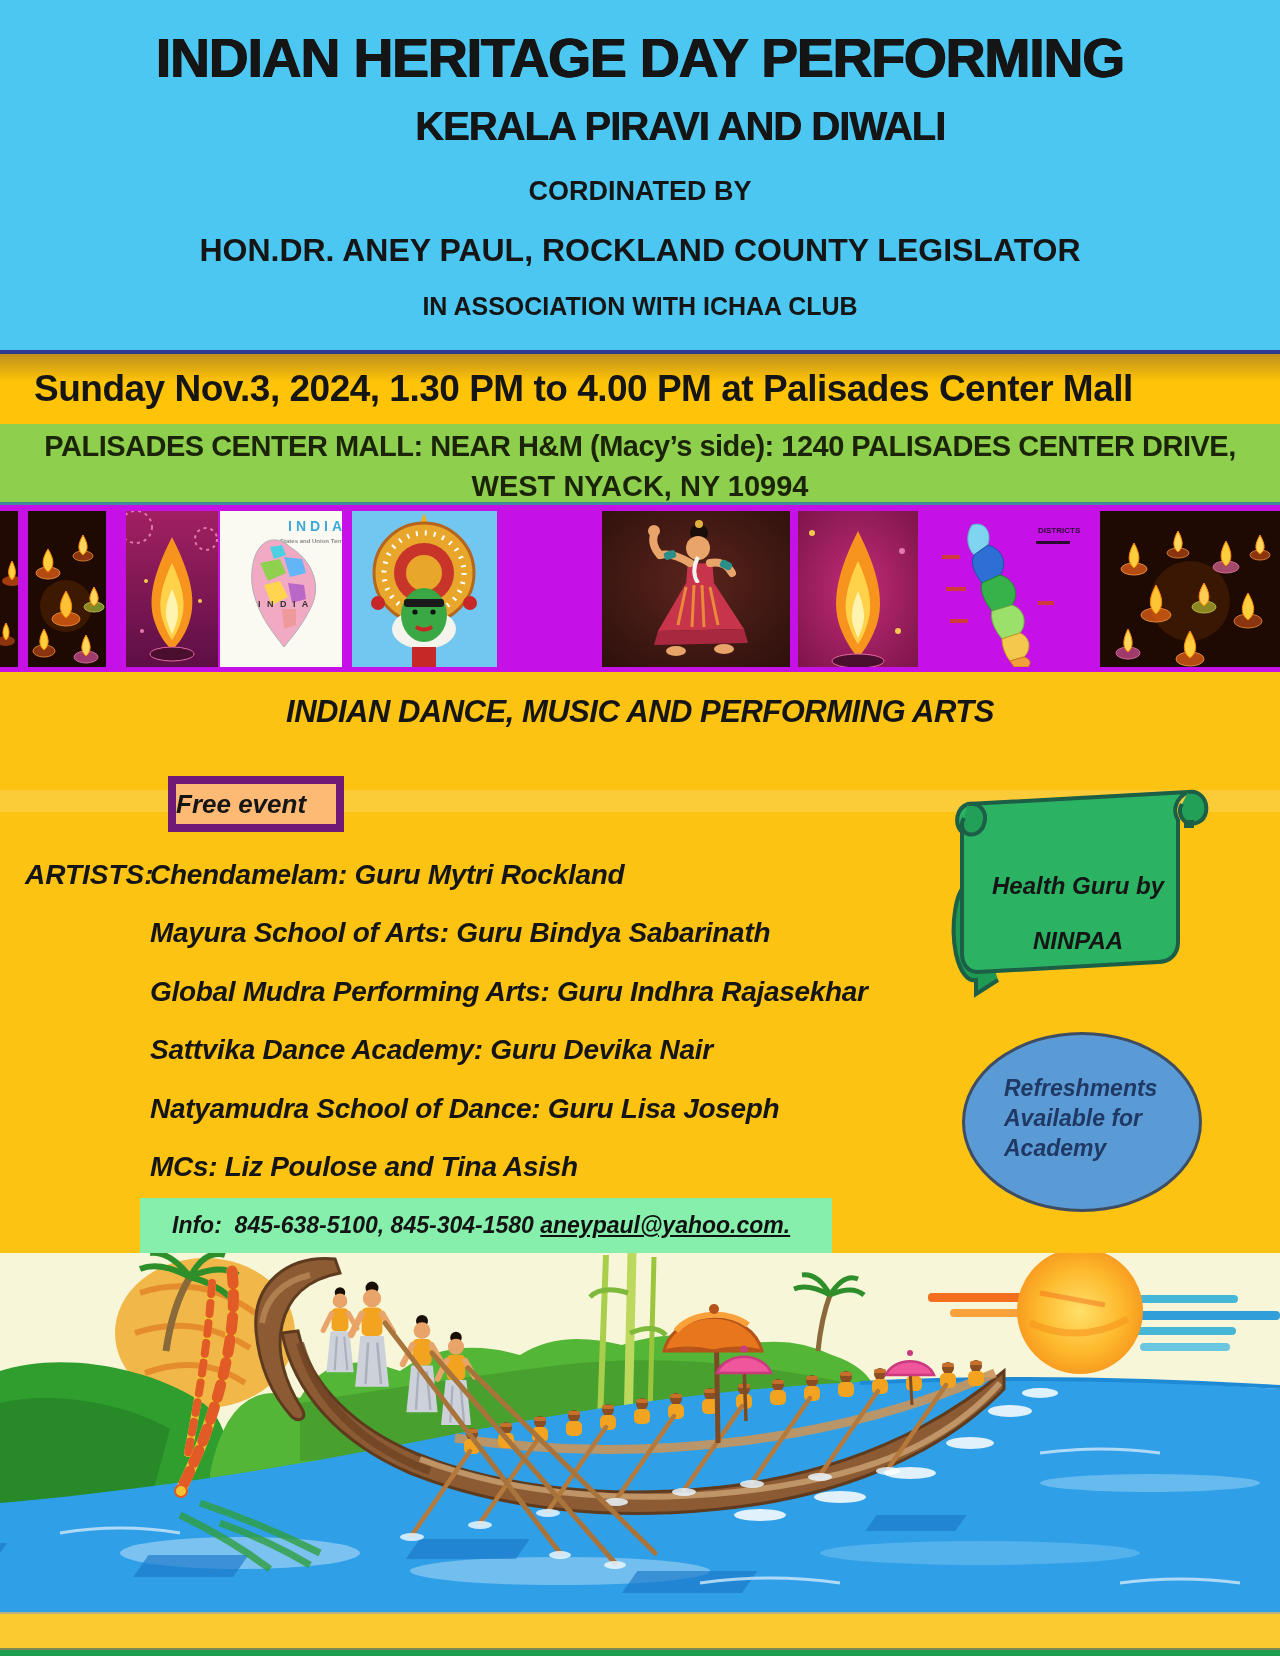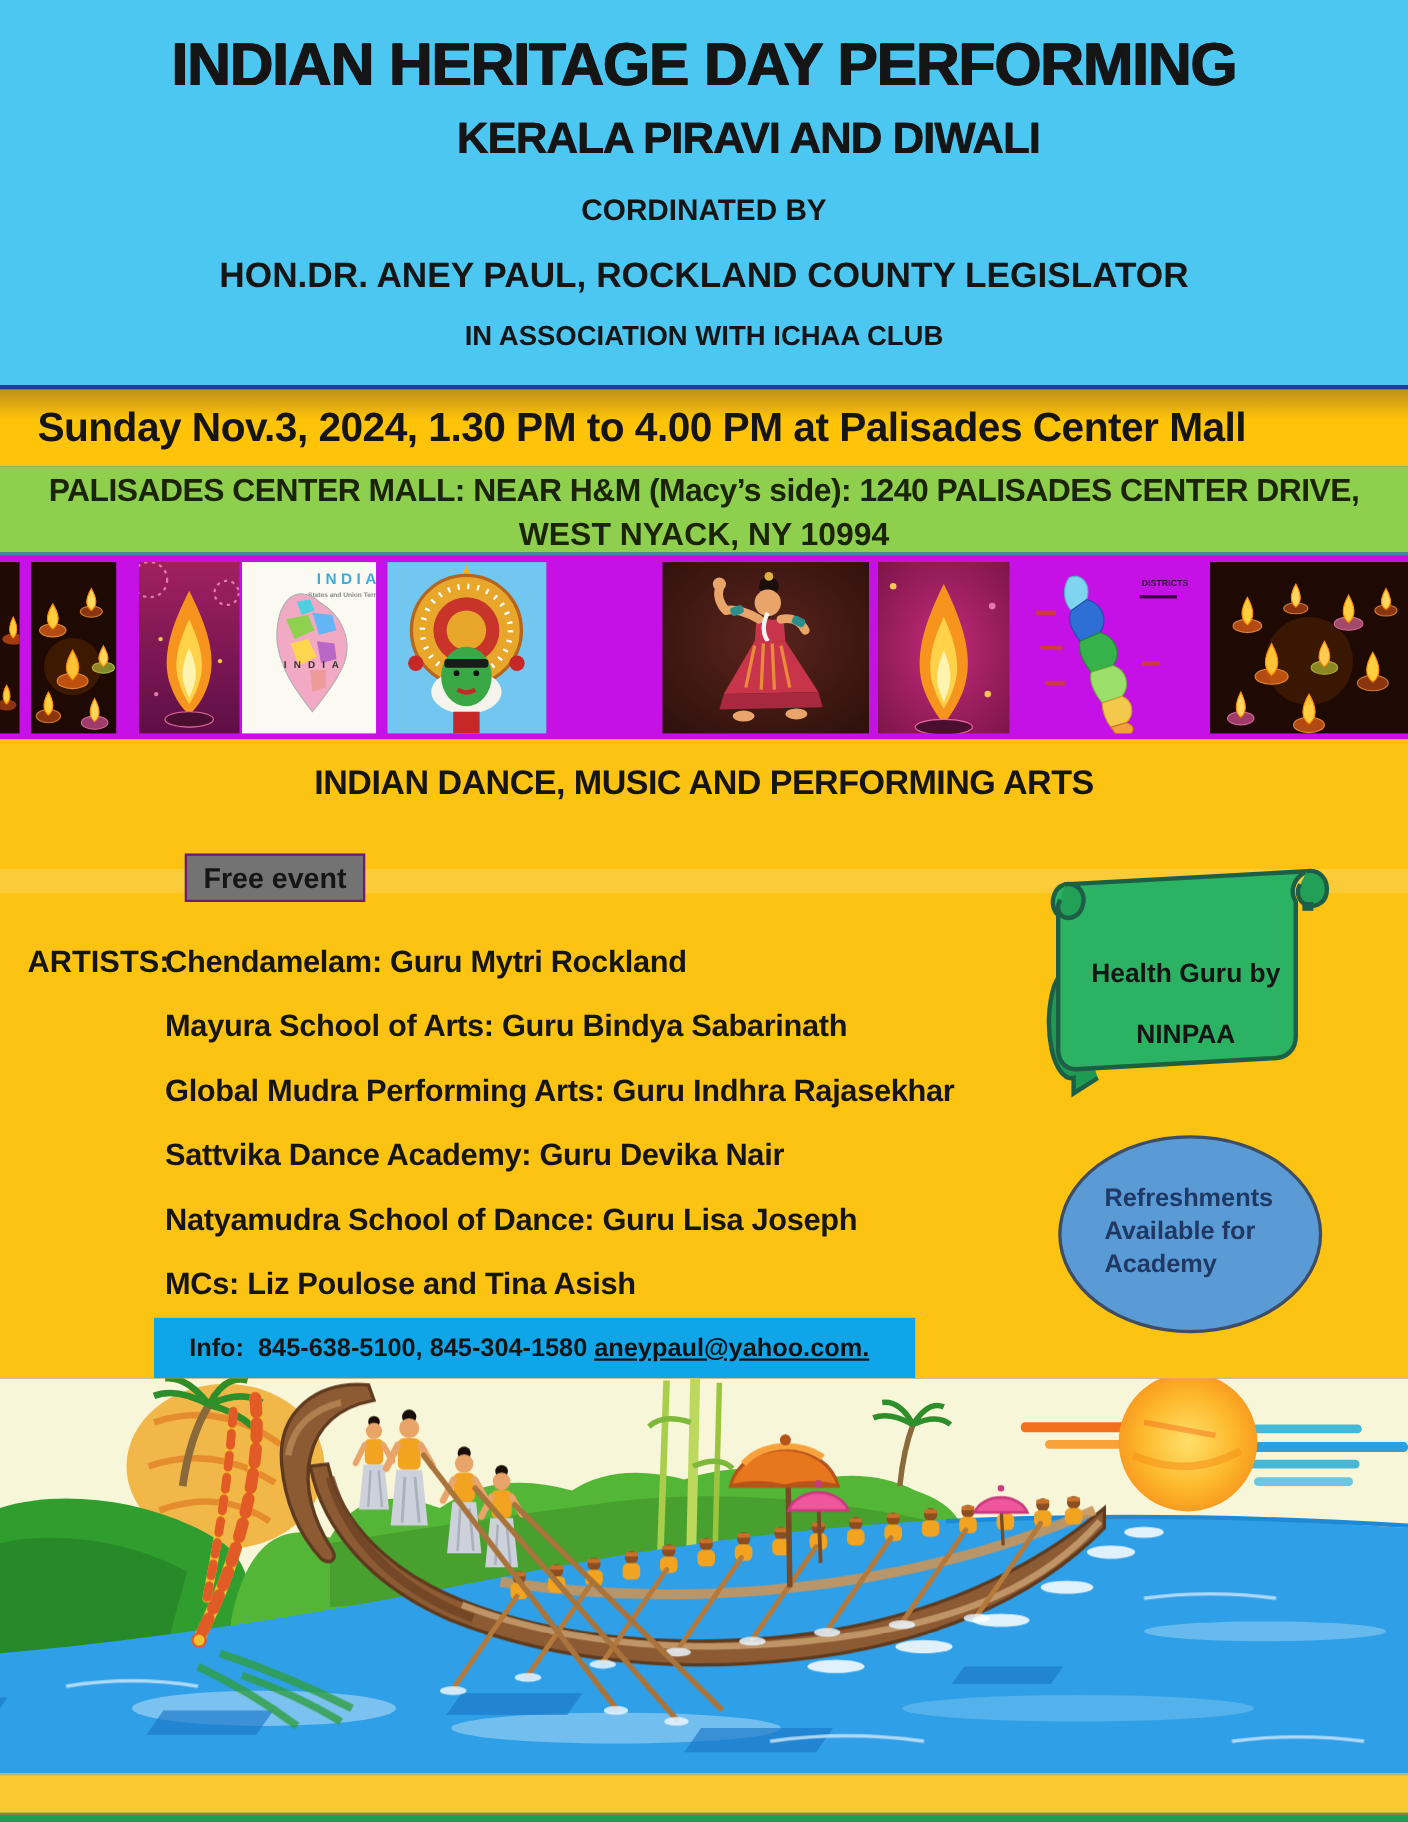--- a/index.html
+++ b/index.html
@@ -19,38 +19,38 @@
      background:linear-gradient(#c0901a,#ffc408 40%,#ffc408);}
   .datetext{left:34px;top:14px;font-size:37px;letter-spacing:-0.5px;white-space:nowrap;}
   .addrband{left:0;top:424px;width:1280px;height:78px;background:#8ed04e;color:#1b2408;}
   .addr1{top:6px;font-size:29px;letter-spacing:-0.5px;}
   .addr2{top:46px;font-size:29px;}
   .tealline{left:0;top:502px;width:1280px;height:3px;background:#44889c;}
   
   .strip{left:0;top:505px;width:1280px;height:167px;background:#c511e6;}
   .tile{position:absolute;top:6px;height:156px;overflow:hidden;}
   
-  .main{left:0;top:672px;width:1280px;height:581px;background:#fcc313;}
+  .main{left:0;top:672px;width:1280px;height:581px;background:#fcc313;font-style:italic;}
   .litestripe{left:0;top:118px;width:1280px;height:22px;background:rgba(255,255,255,0.16);}
   .sectitle{top:22px;font-size:31px;letter-spacing:-0.5px;}
-  .freebox{left:168px;top:104px;width:160px;height:40px;background:#737373;
-     border:2px solid #701a75;display:flex;align-items:center;justify-content:center;
+  .freebox{left:168px;top:104px;width:160px;height:40px;background:#fdba74;
+     border:8px solid #701a75;display:flex;align-items:center;
      font-size:26px;}
   .artlabel{left:25px;font-size:28px;white-space:nowrap;}
   .artitem{left:150px;font-size:28px;white-space:nowrap;letter-spacing:-0.3px;}
   .r0{top:187px}.r1{top:245px}.r2{top:304px}.r3{top:362px}.r4{top:421px}.r5{top:479px}
   .scrollwrap{left:938px;top:112px;width:280px;height:215px;}
   .scrolltext{width:100%;text-align:center;font-size:24px;}
   .st1{top:88px;} .st2{top:143px;}
   .ellipsewrap{left:962px;top:360px;width:240px;height:180px;}
   .ellipse{position:absolute;left:0;top:0;width:234px;height:174px;background:#5b9bd5;
      border:3px solid #3f4d63;border-radius:50%;}
   .refresh{left:42px;font-size:23px;color:#1f3864;white-space:nowrap;}
   .rf1{top:43px}.rf2{top:73px}.rf3{top:103px}
-  .infobar{left:140px;top:526px;width:692px;height:55px;background:#0ea5e9;
+  .infobar{left:140px;top:526px;width:692px;height:55px;background:#86efac;
      display:flex;align-items:center;padding-left:32px;box-sizing:border-box;
      font-size:23px;white-space:pre;}
   .email{text-decoration:underline;color:#111;}
   
   .scene{left:0;top:1253px;width:1280px;height:359px;}
   .botyellow{left:0;top:1612px;width:1280px;height:36px;background:#fbca2e;border-top:2px solid #b9b27a;}
   .botgreen{left:0;top:1648px;width:1280px;height:8px;background:#1e9e50;border-top:2px solid #7a8a52;}
   svg text{font-family:"Liberation Sans",sans-serif;font-weight:bold;}
 </style>
 </head>

